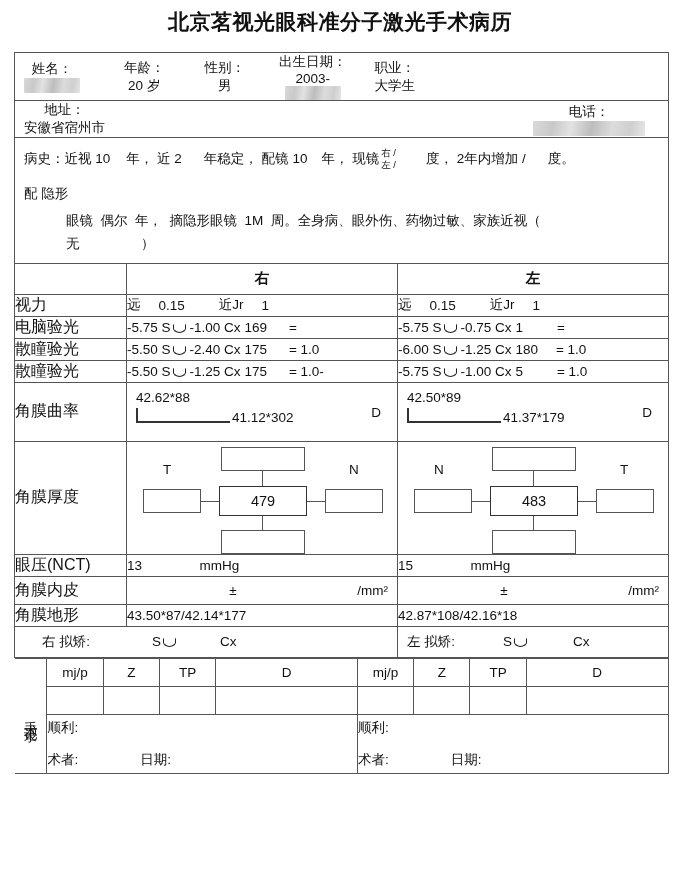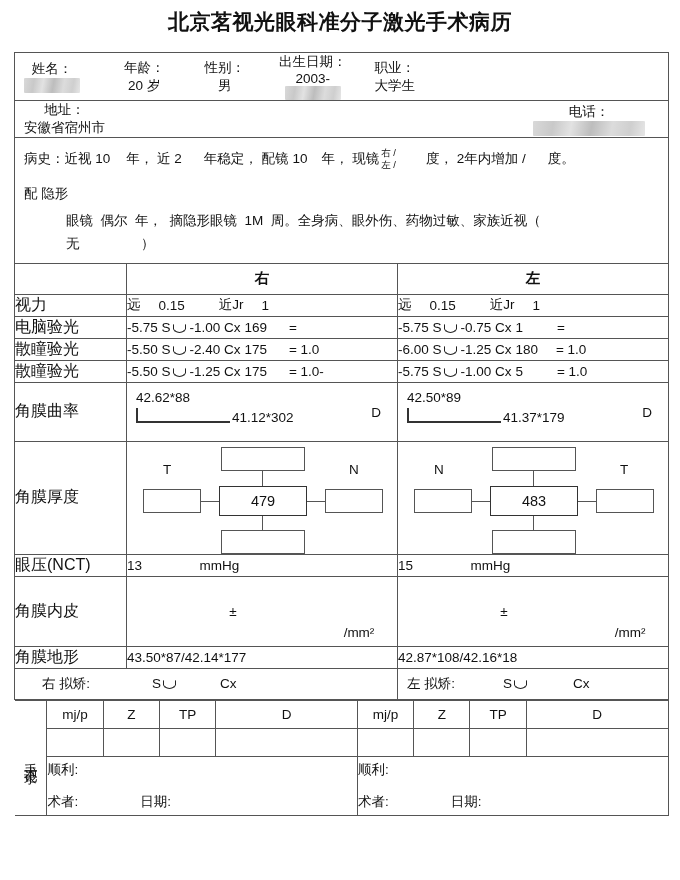--- a/index.html
+++ b/index.html
@@ -149,21 +149,21 @@
   .dline.h-left   { left: 60px;  top: 53px; height: 1px; width: 18px; }
   .dline.h-right  { left: 166px; top: 53px; height: 1px; width: 18px; }
   .dlabel { position: absolute; font-size: 13.5px; }
   .dlabel.lt { left: 22px; top: 14px; }
   .dlabel.rt { left: 208px; top: 14px; }
 
   
   .simple { padding: 6px 9px; white-space: nowrap; }
   .endo-row { display: flex; align-items: center; padding: 6px 9px; }
   .endo-pm { flex: 1; text-align: center; }
-  .endo-unit { width: 58px; text-align: center; margin-top: 42px; }
+  .endo-unit { width: 58px; text-align: right; }
 
   .nijiao { display: flex; align-items: center; padding: 6px 9px; white-space: nowrap; }
 
   
   .surg-tbl {
     width: 100%; border-collapse: collapse; table-layout: fixed;
   }
   .surg-tbl td { border: 1px solid #555; padding: 0; font-size: 13.5px; }
   .vlabel-cell {
     width: 30px;

